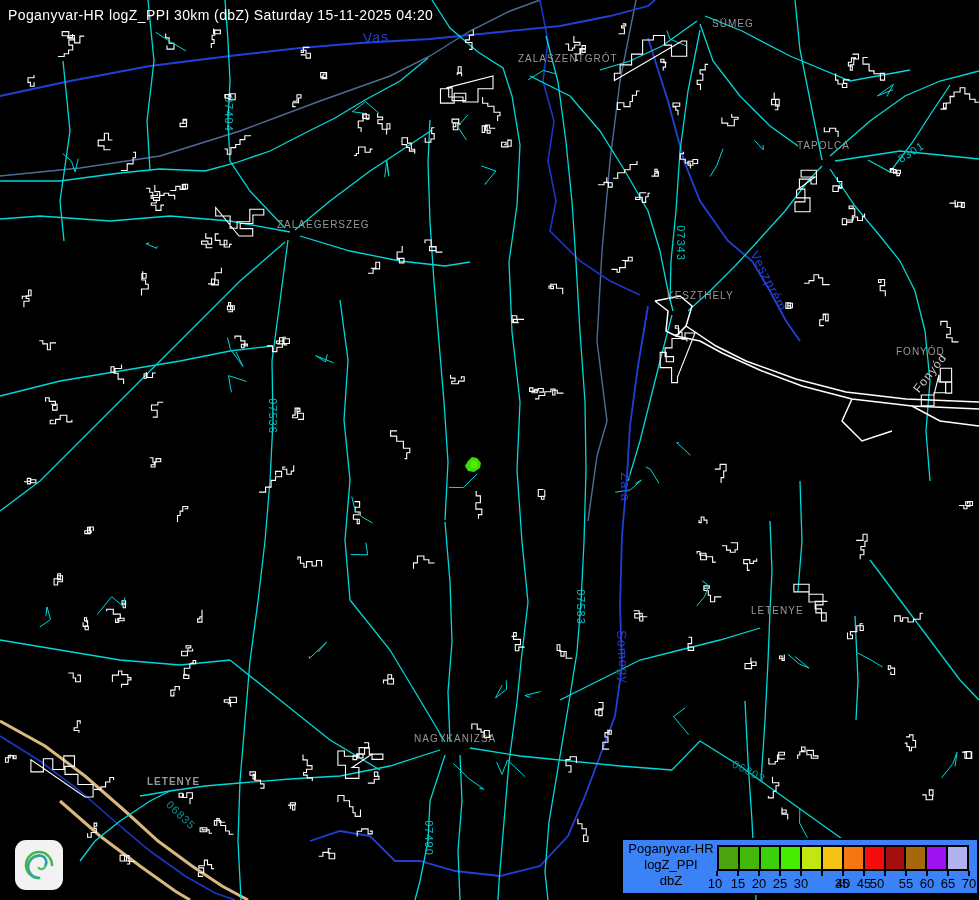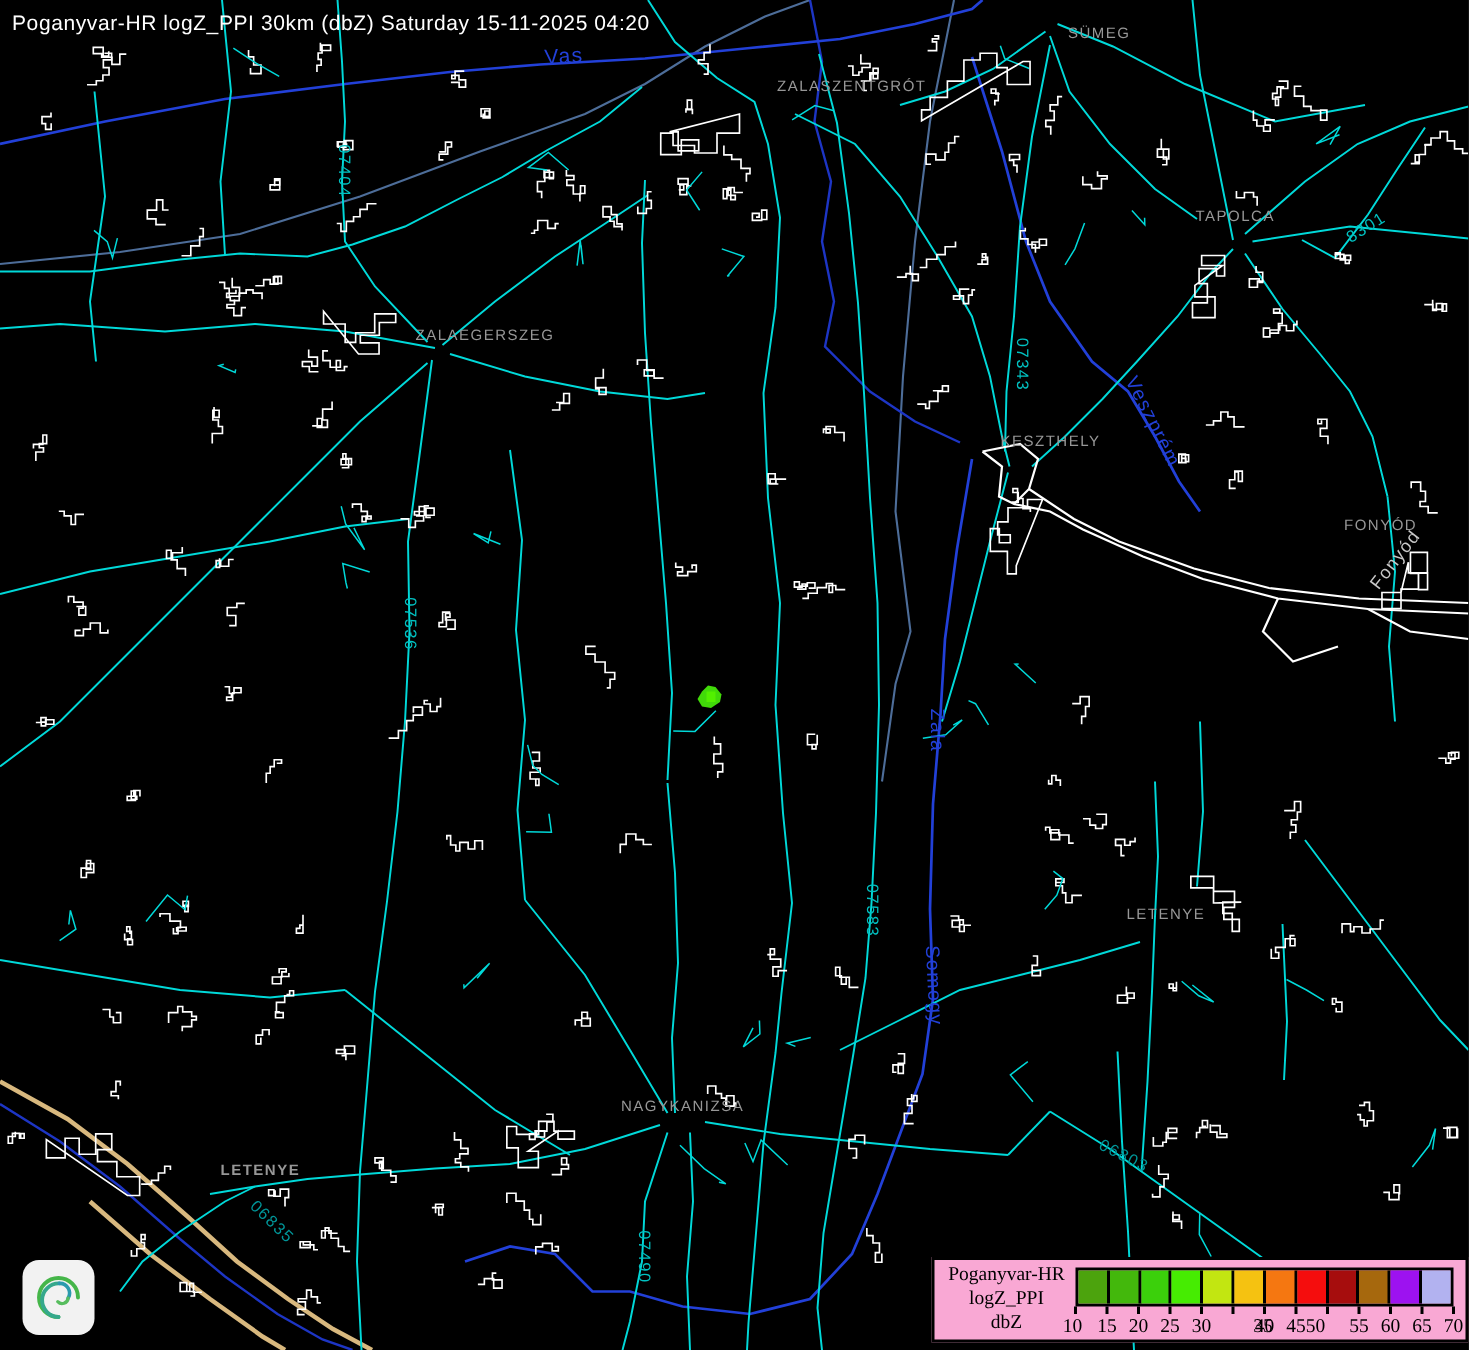--- a/index.html
+++ b/index.html
@@ -316,21 +316,21 @@
     <svg width="40" height="40" viewBox="0 0 40 40">
       <g fill="none" stroke-linecap="round">
         <path id="sp1" d="M33 20 A13 13 0 1 0 20 33" stroke-width="2.6" stroke="#45b649"></path>
         <path id="sp2" d="M20 33 A9.5 9.5 0 0 1 20.5 10.6" stroke-width="2.6" stroke="#35a88c"></path>
         <path id="sp3" d="M20.5 10.6 A6.5 6.5 0 0 1 26.4 20.5" stroke-width="2.4" stroke="#2b9aae"></path>
         <path id="sp4" d="M26.4 20.5 A4 4 0 0 1 19.5 22.8" stroke-width="2.2" stroke="#57bd5e"></path>
       </g>
     </svg>
   </div>
 
-  <div class="legend" style="background: #f9a8d4; font-family: Liberation Serif, serif;">
+  <div class="legend" style="background: #3b82f6;">
     <div class="legend-text">
       <div>Poganyvar-HR</div>
       <div>logZ_PPI</div>
       <div>dbZ</div>
     </div>
     <div class="legend-bar" id="legend-bar">
         <div class="cell" style="background: rgb(76, 163, 13);"></div>
         <div class="cell" style="background: rgb(67, 184, 12);"></div>
         <div class="cell" style="background: rgb(59, 208, 11);"></div>
         <div class="cell" style="background: rgb(70, 236, 2);"></div>

